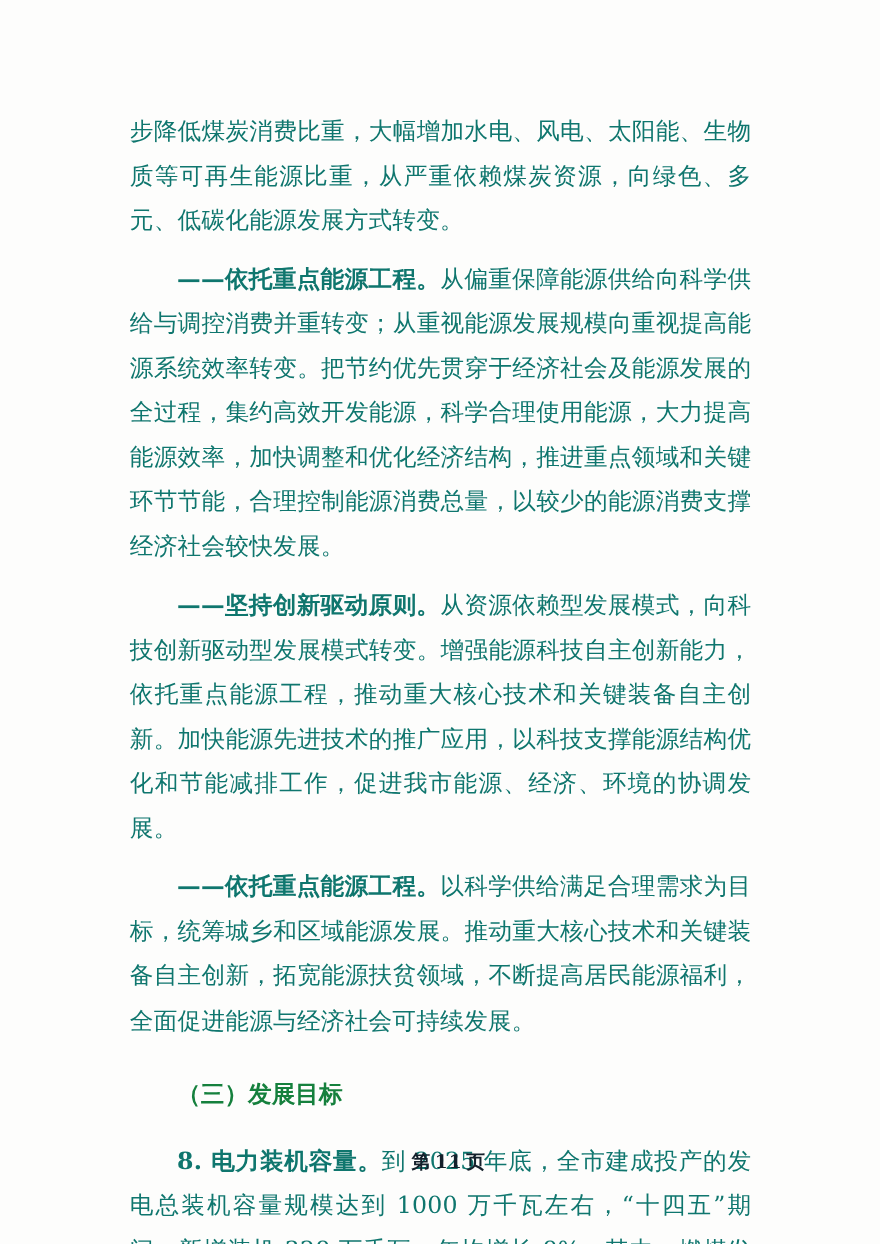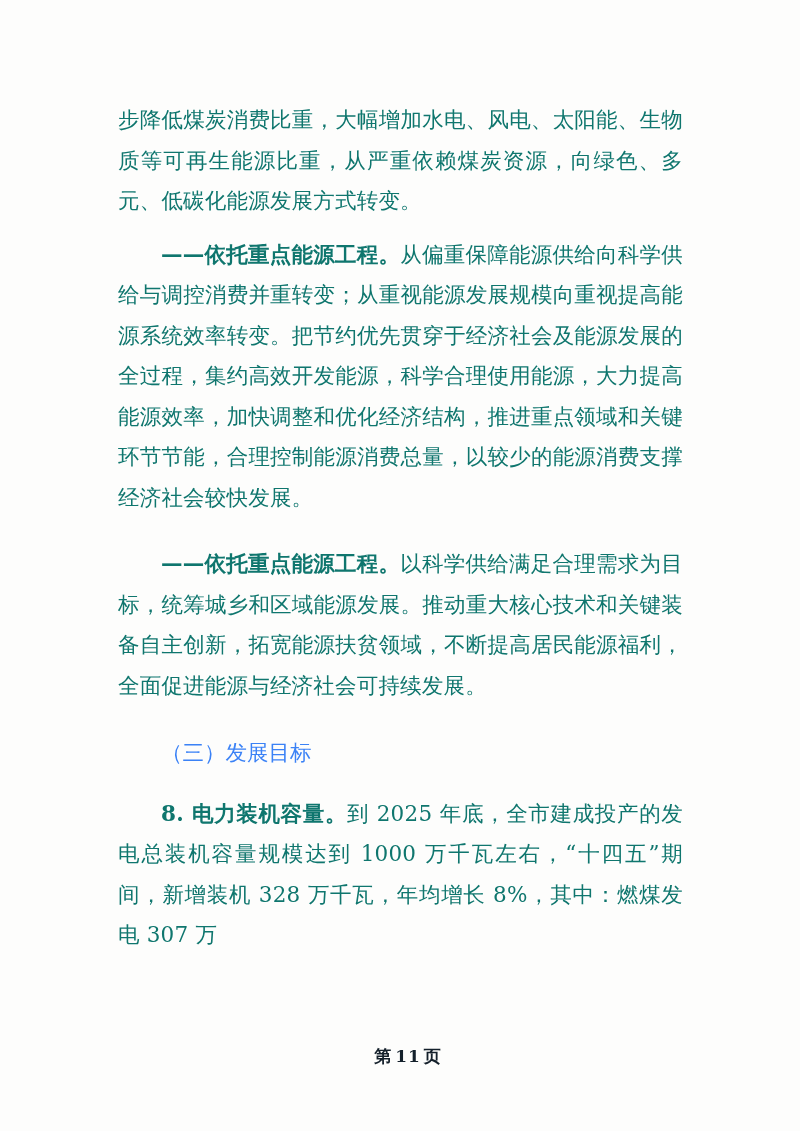--- a/index.html
+++ b/index.html
@@ -34,24 +34,24 @@
   }
   .indent {
     text-indent: 43px;
   }
   .bold {
     font-weight: bold;
   }
   .heading {
     font-size: 21.5px;
     line-height: 40.5px;
-    font-weight: normal;
+    font-weight: bold;
     text-indent: 43px;
     margin: 0;
-    color: #3b82f6;
+    color: #15803d;
   }
   .spacer-sm { height: 13px; }
   .spacer-md { height: 20px; }
   .spacer-lg { height: 27px; }
   .footer {
     position: absolute;
     left: 16px;
     right: 0;
     top: 1045px;
     text-align: center;
@@ -74,20 +74,21 @@
   <div class="content">
 
     <p class="para">步降低煤炭消费比重，大幅增加水电、风电、太阳能、生物质等可再生能源比重，从严重依赖煤炭资源，向绿色、多元、低碳化能源发展方式转变。</p>
 
     <div class="spacer-sm"></div>
 
     <p class="para indent"><span class="bold">——依托重点能源工程。</span><span>从偏重保障能源供给向科学供给与调控消费并重转变；从重视能源发展规模向重视提高能源系统效率转变。把节约优先贯穿于经济社会及能源发展的全过程，集约高效开发能源，科学合理使用能源，大力提高能源效率，加快调整和优化经济结构，推进重点领域和关键环节节能，合理控制能源消费总量，以较少的能源消费支撑经济社会较快发展。</span></p>
 
     <div class="spacer-sm"></div>
 
+    <p class="para indent"><span class="bold">——坚持创新驱动原则。</span><span>从资源依赖型发展模式，向科技创新驱动型发展模式转变。增强能源科技自主创新能力，依托重点能源工程，推动重大核心技术和关键装备自主创新。加快能源先进技术的推广应用，以科技支撑能源结构优化和节能减排工作，促进我市能源、经济、环境的协调发展。</span></p>
 
     <div class="spacer-sm"></div>
 
     <p class="para indent"><span class="bold">——依托重点能源工程。</span><span>以科学供给满足合理需求为目标，统筹城乡和区域能源发展。推动重大核心技术和关键装备自主创新，拓宽能源扶贫领域，不断提高居民能源福利，全面促进能源与经济社会可持续发展。</span></p>
 
     <div class="spacer-lg"></div>
 
     <p class="heading">（三）发展目标</p>
 
     <div class="spacer-md"></div>

